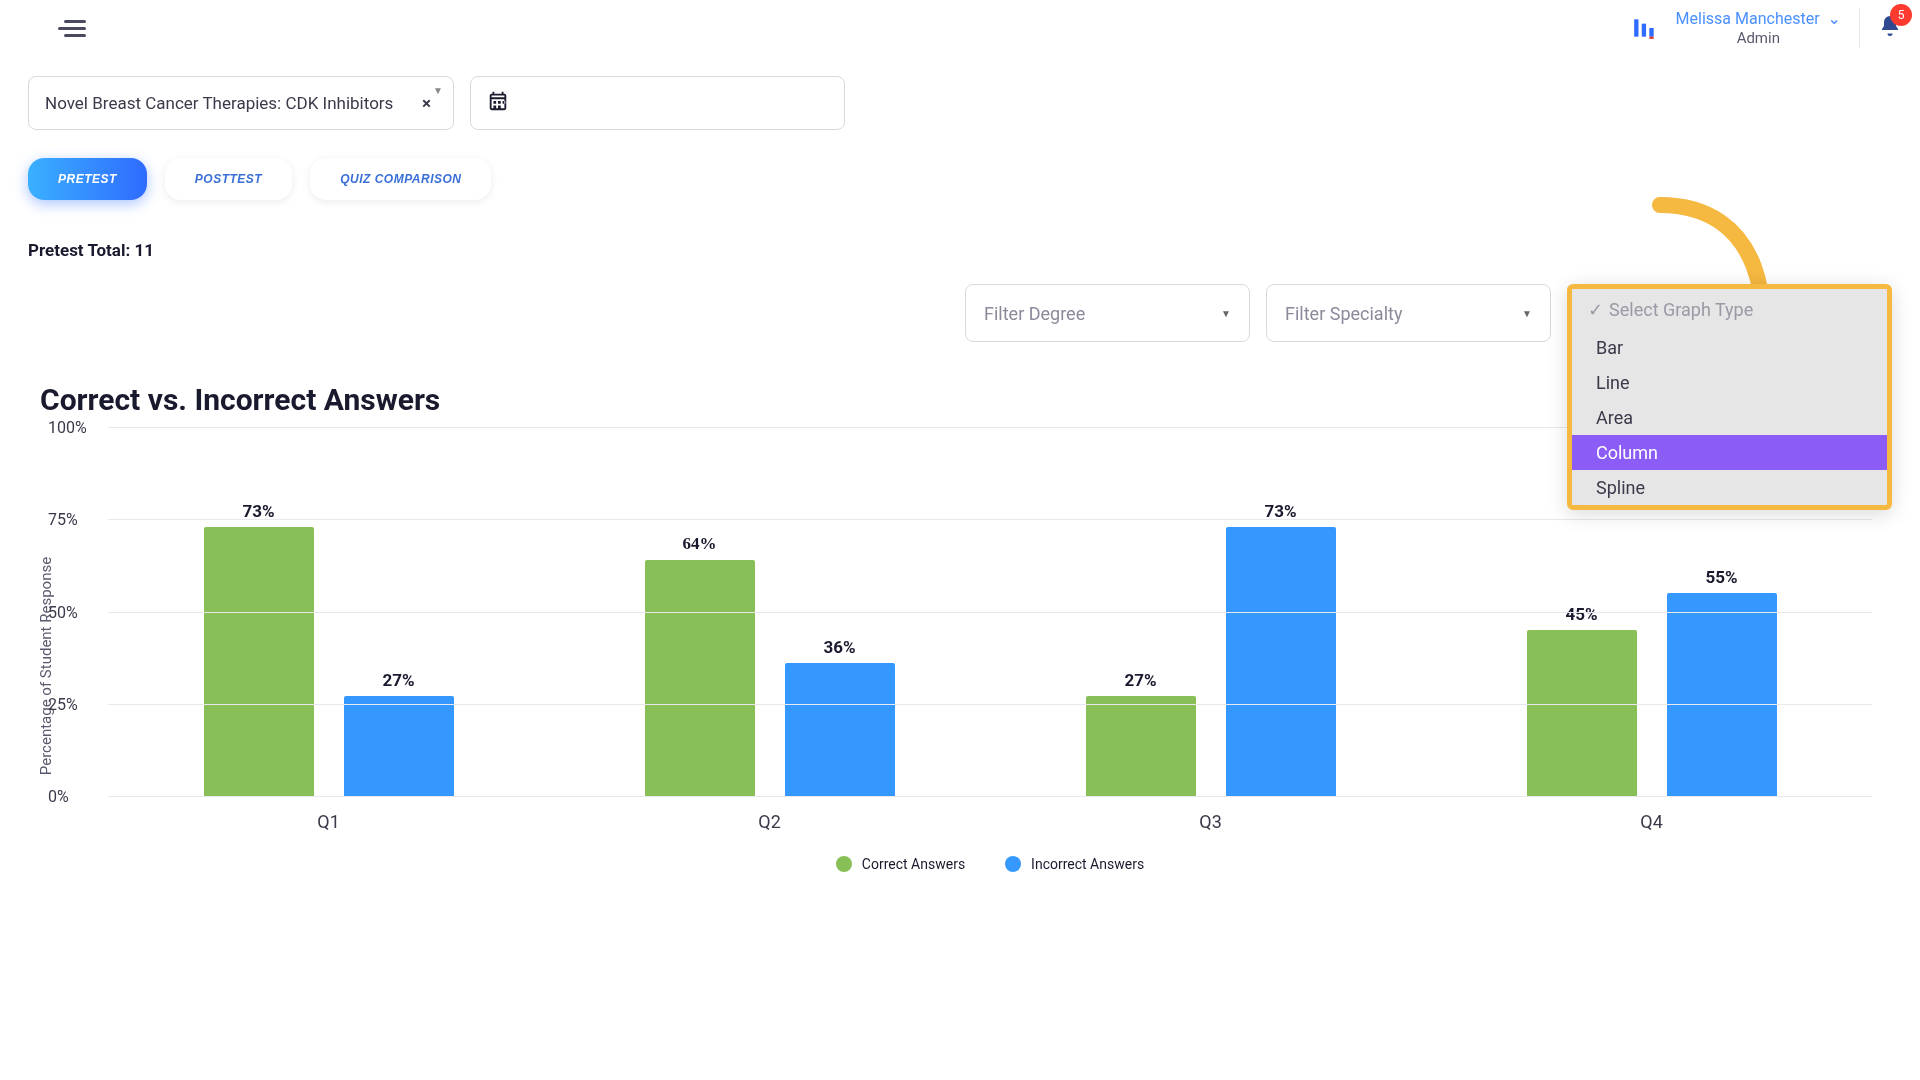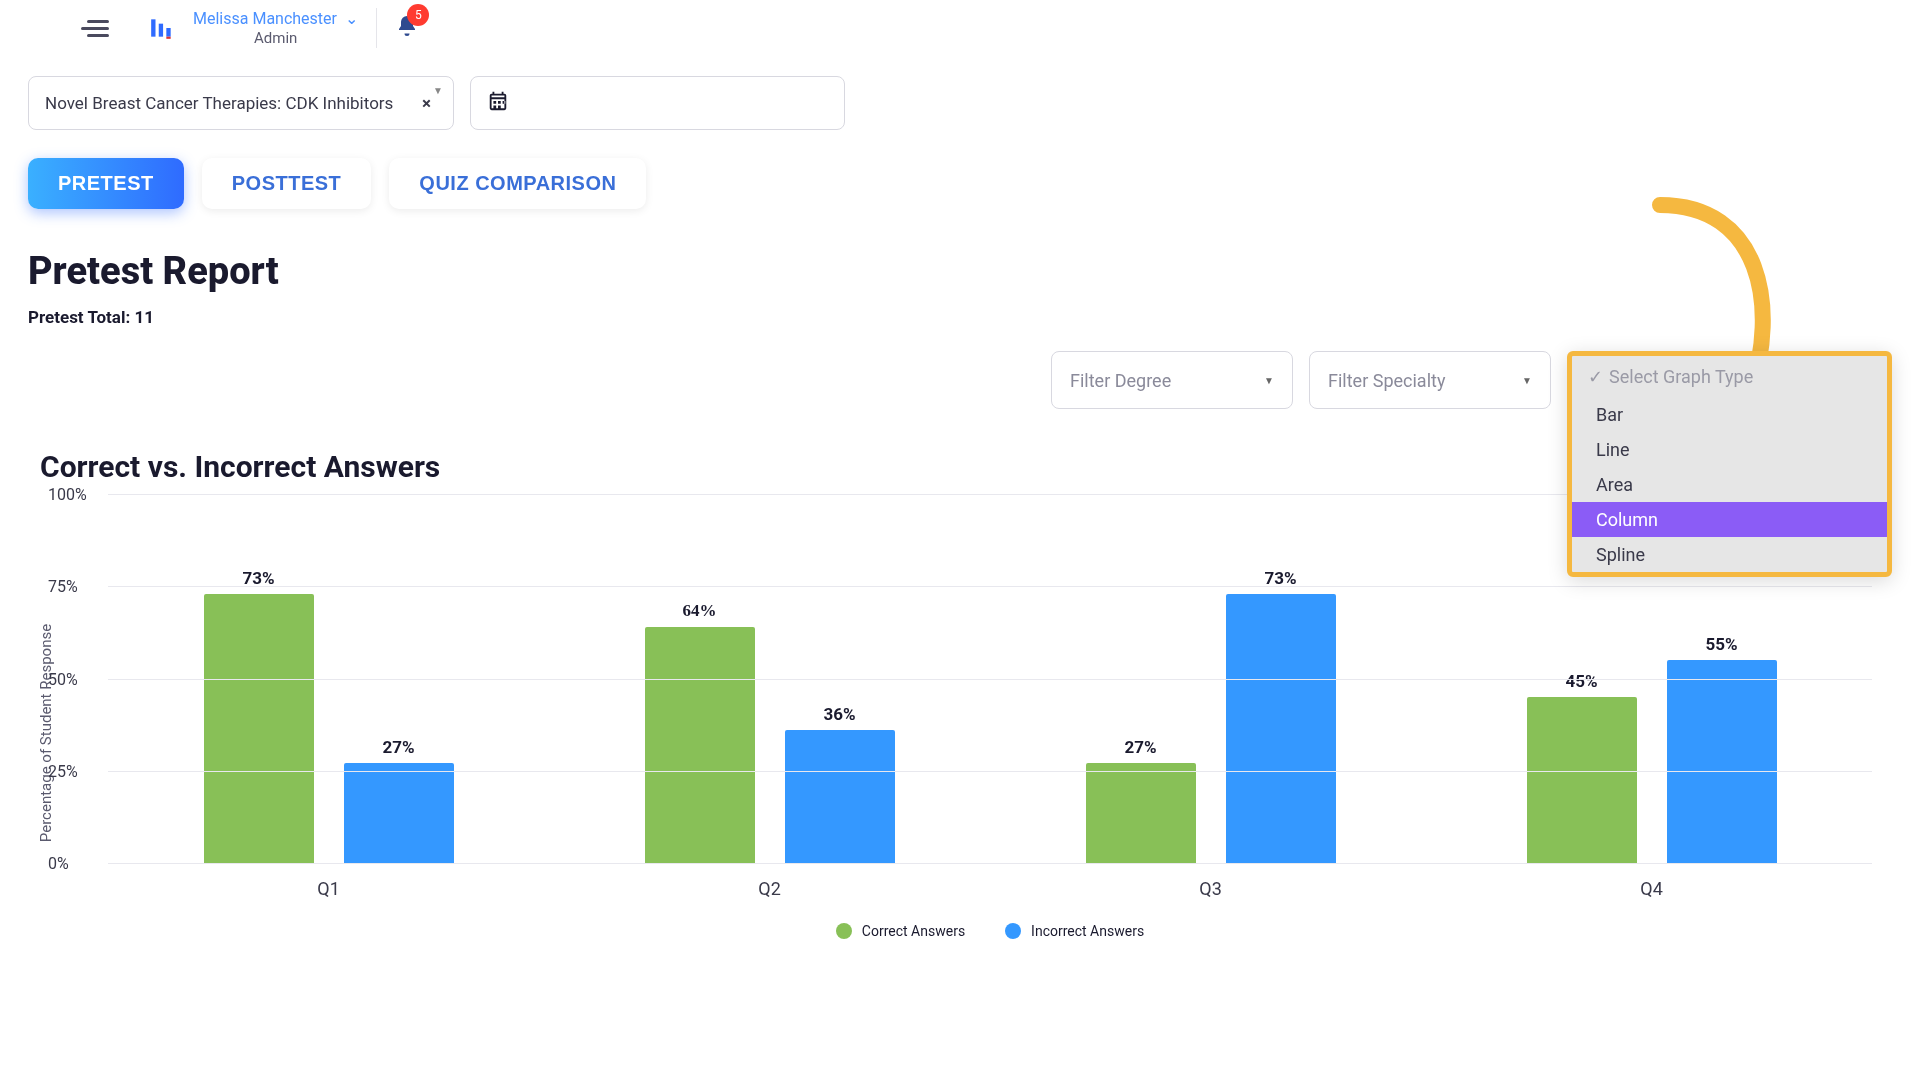--- a/index.html
+++ b/index.html
@@ -11,21 +11,22 @@
   height: 1080px;
   overflow: hidden;
   position: relative;
 }
 
 
 .header {
   height: 56px;
   display: flex;
   align-items: center;
-  padding: 0 41px;
+  justify-content: space-between;
+  padding: 0 18px;
 }
 .hamburger {
   display: flex;
   flex-direction: column;
   gap: 4px;
   cursor: pointer;
   padding: 10px 40px;
 }
 .hamburger span {
   display: block;
@@ -62,38 +63,38 @@
 }
 .course-select { width: 426px; justify-content: space-between; }
 .course-select .clear { font-weight: bold; cursor: pointer; padding: 0 6px; }
 .course-select .caret { font-size: 10px; color: #888; position: absolute; top: 8px; right: 10px;}
 .date-select { width: 375px; }
 .cal-icon { font-size: 22px; }
 
 
 .tabs { display: flex; gap: 18px; margin-bottom: 40px; }
 .tab {
-  padding: 14px 30px; border-radius: 10px; font-size: 20px;
+  padding: 14px 30px; border-radius: 16px; font-size: 12px;
   font-weight: 600; letter-spacing: 0.5px; border: none; cursor: pointer;
-  background: #fff; color: #3a6fd8; box-shadow: 0 2px 8px rgba(0,0,0,0.08);
+  background: #fff; color: #3a6fd8; box-shadow: 0 2px 8px rgba(0,0,0,0.08); font-style: italic;
 }
 .tab.active {
   background: linear-gradient(90deg, #3ab0ff, #2f6bff);
   color: #fff; box-shadow: 0 4px 14px rgba(47,107,255,0.4);
 }
 
 
 .page-title { font-size: 38px; font-weight: 800; color: #1a1a2e; margin-bottom: 14px; }
 .subtitle { font-size: 17px; font-weight: 700; color: #1a1a2e; margin-bottom: 24px; }
 
 
 .filter-row2 { display: flex; gap: 16px; justify-content: flex-end; margin-bottom: 10px; position: relative;}
 .dropdown {
   border: 1px solid #d8d8e0; border-radius: 8px;
-  height: 58px; width: 242px;
+  height: 58px; width: 285px;
   display: flex; align-items: center; justify-content: space-between;
   padding: 0 18px; font-size: 18px; color: #8a8a9a;
   background: #fff; cursor: pointer;
 }
 .dropdown .tri { font-size: 10px; color: #666; }
 
 
 .graph-dd-wrap { position: relative; width: 325px; }
 .graph-dd-panel {
   position: absolute; top: 0; left: 0; right: 0;
@@ -206,21 +207,20 @@
       </span>
     </div>
   </div>
 
   <div class="tabs">
     <button class="tab active">PRETEST</button>
     <button class="tab">POSTTEST</button>
     <button class="tab">QUIZ COMPARISON</button>
   </div>
 
-  <h1 class="page-title">Pretest Report</h1>
   <div class="subtitle">Pretest Total: 11</div>
 
   <div class="filter-row2">
     <div class="dropdown">
       <span>Filter Degree</span>
       <span class="tri">▼</span>
     </div>
     <div class="dropdown">
       <span>Filter Specialty</span>
       <span class="tri">▼</span>

